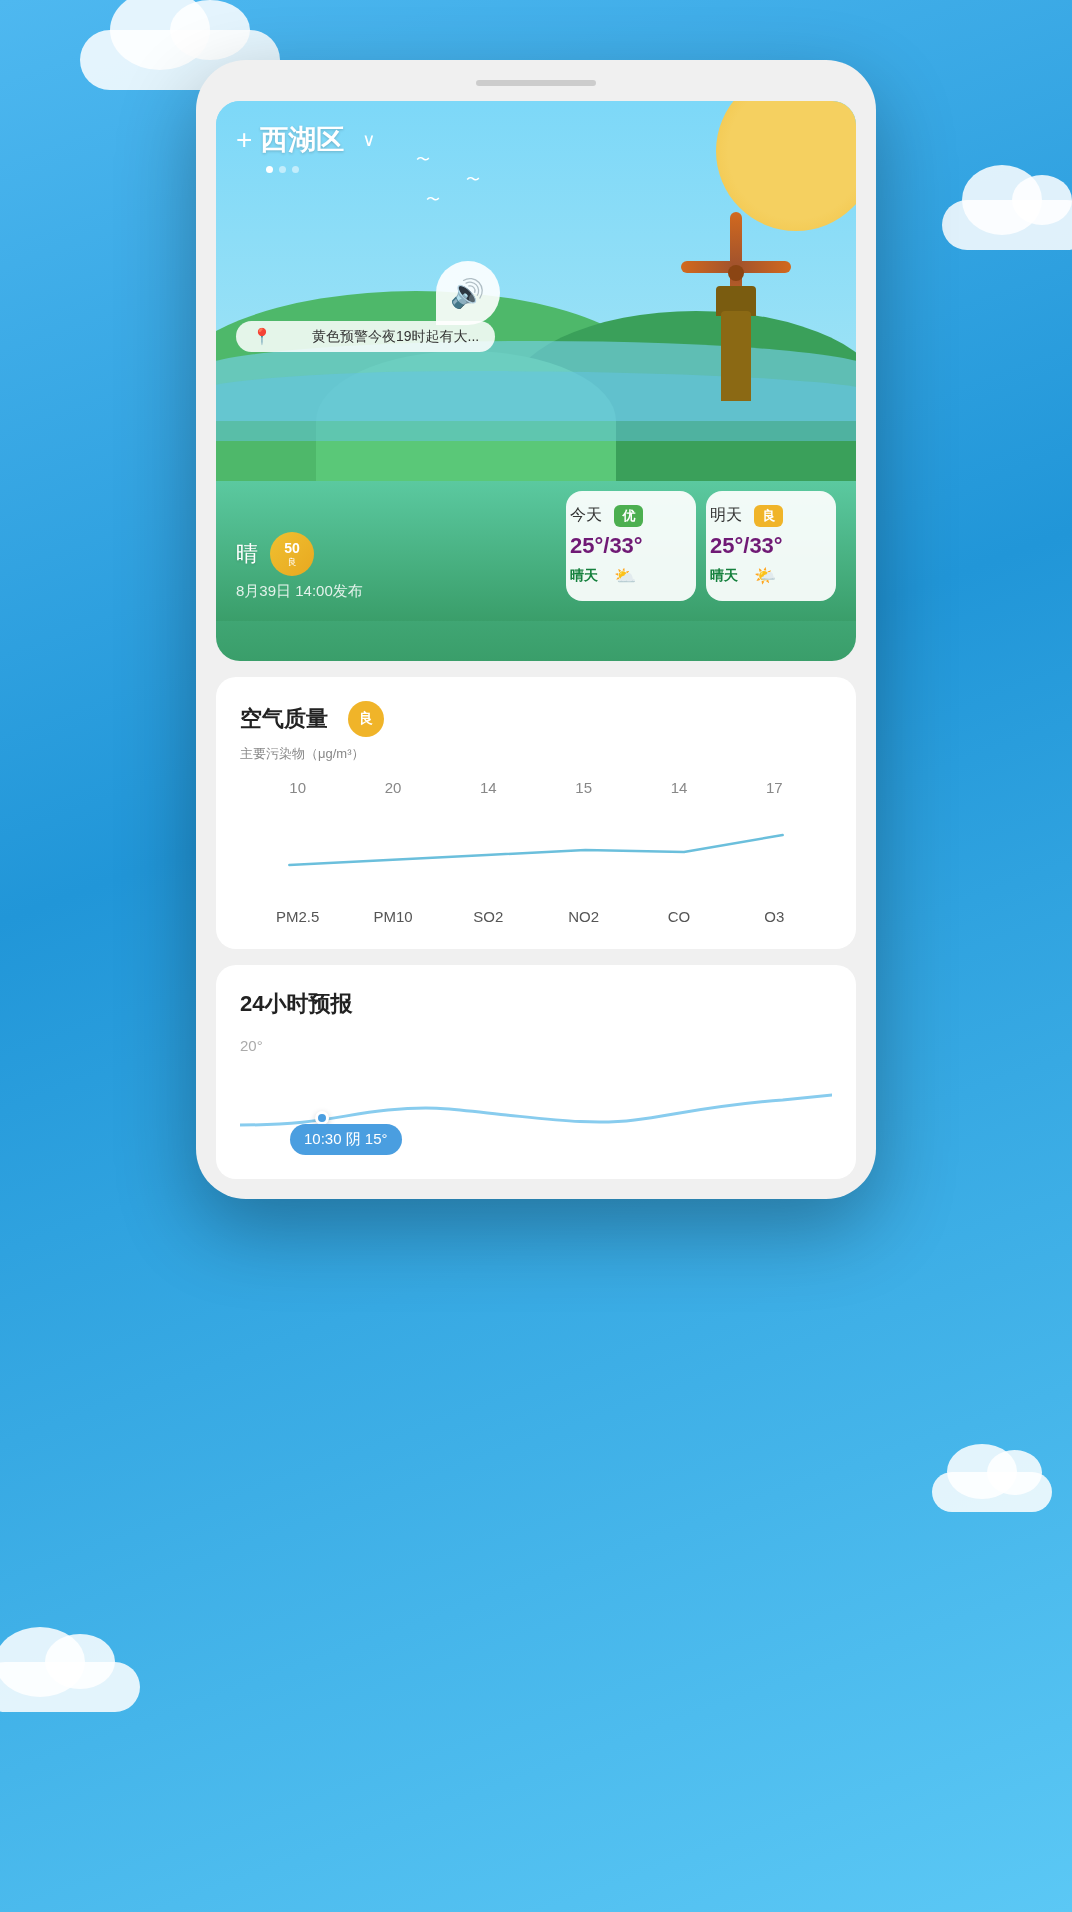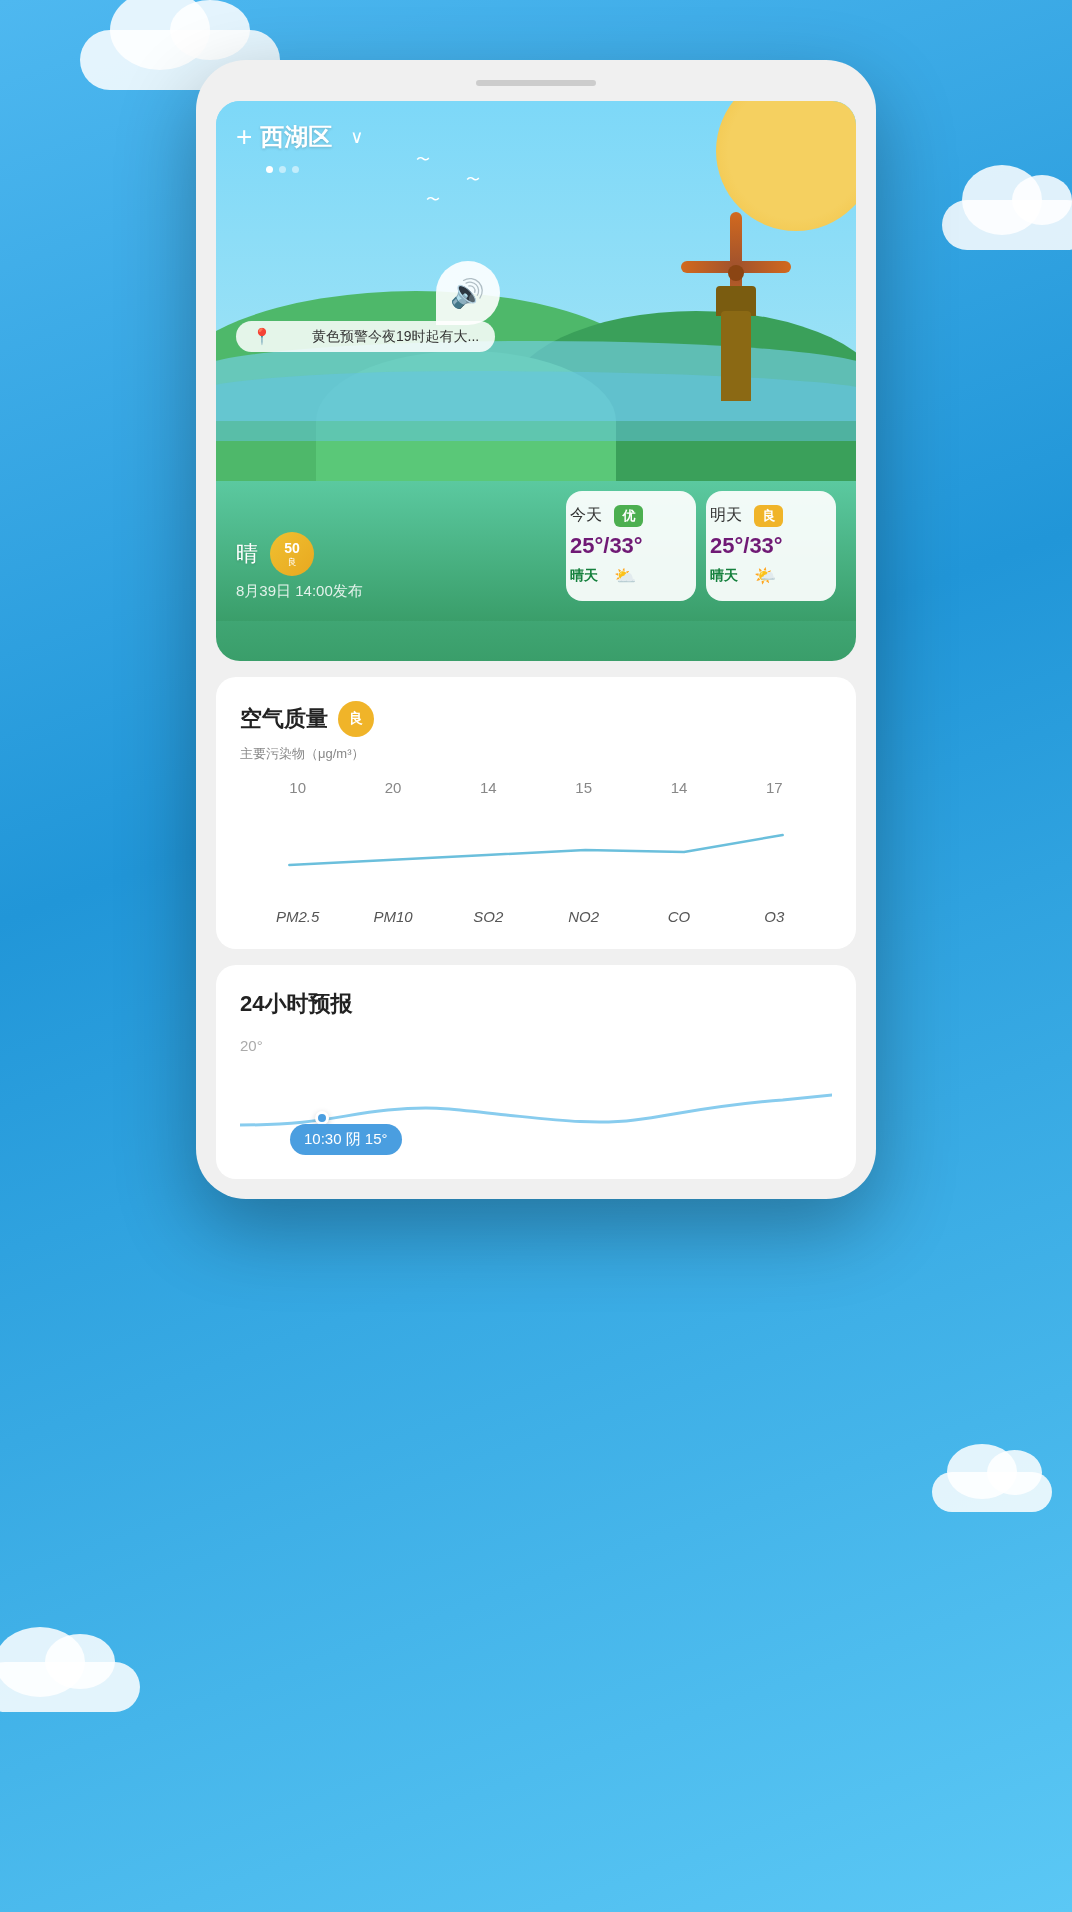--- a/index.html
+++ b/index.html
@@ -238,21 +238,21 @@
       gap: 8px;
       z-index: 10;
     }
     .plus-btn {
       color: white;
       font-size: 28px;
       font-weight: 300;
     }
     .location-name {
       color: white;
-      font-size: 24px;
+      font-size: 28px;
       font-weight: 600;
       text-shadow: 0 1px 3px rgba(0,0,0,0.2);
     }
     .chevron-down {
       color: white;
       font-size: 18px;
       margin-left: 10px;
     }
     .dot-indicators {
       position: absolute;
@@ -395,21 +395,21 @@
       border-radius: 20px;
       padding: 24px;
       margin-top: 16px;
     }
     .section-title {
       font-size: 22px;
       font-weight: 600;
       color: #222;
       display: flex;
       align-items: center;
-      gap: 10px;
+      gap: 20px;
       margin-bottom: 8px;
     }
     .quality-circle {
       width: 36px;
       height: 36px;
       background: #f0b429;
       border-radius: 50%;
       display: flex;
       align-items: center;
       justify-content: center;
@@ -447,21 +447,20 @@
       display: flex;
       justify-content: space-between;
       padding: 0 10px;
       margin-top: 8px;
     }
     .chart-label {
       font-size: 15px;
       color: #555;
       text-align: center;
       flex: 1;
-      font-style: italic;
     }
 
     
     .forecast24-card {
       background: white;
       border-radius: 20px;
       padding: 24px;
       margin-top: 16px;
       min-height: 200px;
     }

